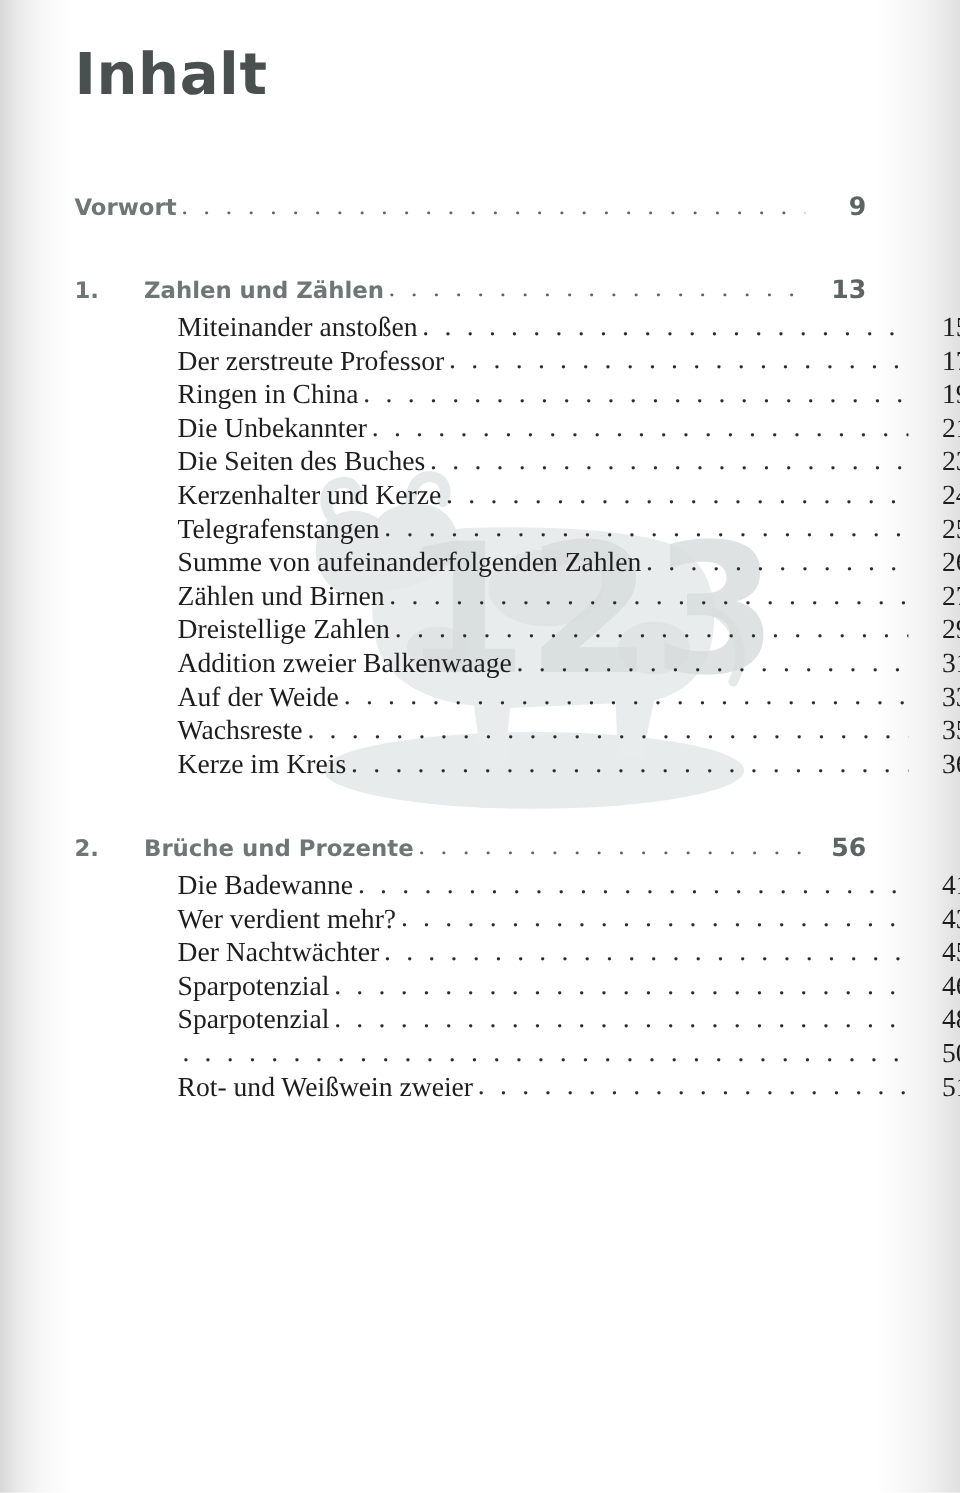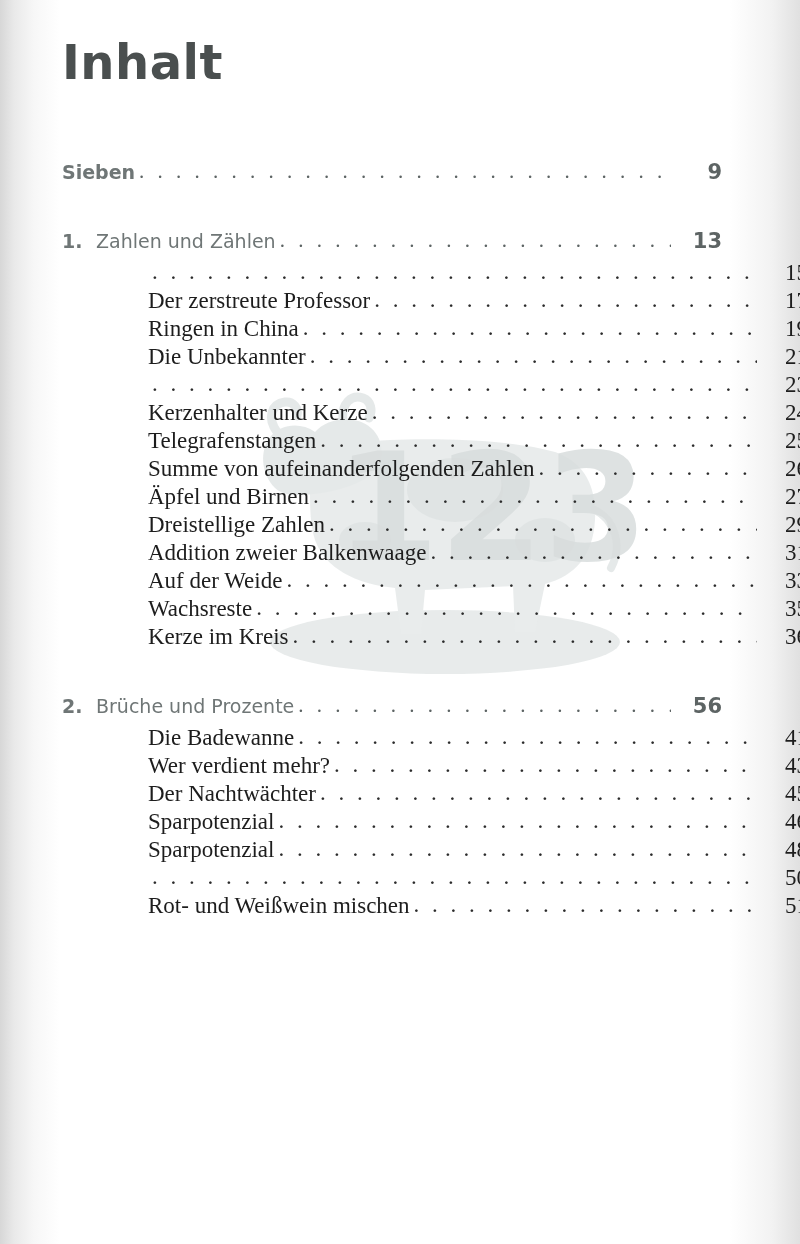--- a/index.html
+++ b/index.html
@@ -96,23 +96,24 @@
     font-size: 19px;
     font-weight: 600;
     color: #6f7676;
     width: 34px;
     flex: 0 0 34px;
     white-space: nowrap;
   }
   .chapter .label {
     font-family: "DejaVu Sans", sans-serif;
     font-size: 19px;
-    font-weight: 400;
+    font-weight: 700;
     color: #6f7676;
     white-space: nowrap;
+    margin-left: 24px;
   }
 
   
   .entry {
     padding-left: 86px;
     margin-bottom: 2px;
   }
   .entry .label {
     font-family: "Liberation Serif", serif;
     font-size: 23px;
@@ -182,72 +183,74 @@
     <text x="120" y="190" font-family="DejaVu Sans, sans-serif" font-size="150" font-weight="700" fill="#aab4b4" opacity="0.85">123</text>
   </svg>
 
   <div class="content">
 
     <div class="page-title">Inhalt</div>
 
     <div class="toc">
 
       <div class="toc-row row-preface">
-        <span class="label">Sieben</span>
+        <span class="label">Vorwort</span>
         <span class="dots">. . . . . . . . . . . . . . . . . . . . . . . . . . . . . . . . . . . . . . . . . . . . . . . . . . . . . . . . .</span>
         <span class="pagenum">9</span>
       </div>
 
       <div class="toc-row chapter">
         <span class="num">1.</span>
         <span class="label">Zahlen und Zählen</span>
         <span class="dots">. . . . . . . . . . . . . . . . . . . . . . . . . . . . . . . . . . . . . . . . . . . . . . . . . . . . . . . . .</span>
         <span class="pagenum">13</span>
       </div>
 
       <div class="toc-row entry">
+        <span class="label">Miteinander anstoßen</span>
         <span class="dots">. . . . . . . . . . . . . . . . . . . . . . . . . . . . . . . . . . . . . . . . . . . . . . . . . . . . . . . . .</span>
         <span class="pagenum">15</span>
       </div>
       <div class="toc-row entry">
         <span class="label">Der zerstreute Professor</span>
         <span class="dots">. . . . . . . . . . . . . . . . . . . . . . . . . . . . . . . . . . . . . . . . . . . . . . . . . . . . . . . . .</span>
         <span class="pagenum">17</span>
       </div>
       <div class="toc-row entry">
         <span class="label">Ringen in China</span>
         <span class="dots">. . . . . . . . . . . . . . . . . . . . . . . . . . . . . . . . . . . . . . . . . . . . . . . . . . . . . . . . .</span>
         <span class="pagenum">19</span>
       </div>
       <div class="toc-row entry">
         <span class="label">Die Unbekannter</span>
         <span class="dots">. . . . . . . . . . . . . . . . . . . . . . . . . . . . . . . . . . . . . . . . . . . . . . . . . . . . . . . . .</span>
         <span class="pagenum">21</span>
       </div>
       <div class="toc-row entry">
+        <span class="label">Die Seiten des Buches</span>
         <span class="dots">. . . . . . . . . . . . . . . . . . . . . . . . . . . . . . . . . . . . . . . . . . . . . . . . . . . . . . . . .</span>
         <span class="pagenum">23</span>
       </div>
       <div class="toc-row entry">
         <span class="label">Kerzenhalter und Kerze</span>
         <span class="dots">. . . . . . . . . . . . . . . . . . . . . . . . . . . . . . . . . . . . . . . . . . . . . . . . . . . . . . . . .</span>
         <span class="pagenum">24</span>
       </div>
       <div class="toc-row entry">
         <span class="label">Telegrafenstangen</span>
         <span class="dots">. . . . . . . . . . . . . . . . . . . . . . . . . . . . . . . . . . . . . . . . . . . . . . . . . . . . . . . . .</span>
         <span class="pagenum">25</span>
       </div>
       <div class="toc-row entry">
         <span class="label">Summe von aufeinanderfolgenden Zahlen</span>
         <span class="dots">. . . . . . . . . . . . . . . . . . . . . . . . . . . . . . . . . . . . . . . . . . . . . . . . . . . . . . . . .</span>
         <span class="pagenum">26</span>
       </div>
       <div class="toc-row entry">
-        <span class="label">Äpfel und Birnen</span>
+        <span class="label">Zählen und Birnen</span>
         <span class="dots">. . . . . . . . . . . . . . . . . . . . . . . . . . . . . . . . . . . . . . . . . . . . . . . . . . . . . . . . .</span>
         <span class="pagenum">27</span>
       </div>
       <div class="toc-row entry">
         <span class="label">Dreistellige Zahlen</span>
         <span class="dots">. . . . . . . . . . . . . . . . . . . . . . . . . . . . . . . . . . . . . . . . . . . . . . . . . . . . . . . . .</span>
         <span class="pagenum">29</span>
       </div>
       <div class="toc-row entry">
         <span class="label">Addition zweier Balkenwaage</span>
@@ -302,20 +305,20 @@
       <div class="toc-row entry">
         <span class="label">Sparpotenzial</span>
         <span class="dots">. . . . . . . . . . . . . . . . . . . . . . . . . . . . . . . . . . . . . . . . . . . . . . . . . . . . . . . . .</span>
         <span class="pagenum">48</span>
       </div>
       <div class="toc-row entry">
         <span class="dots">. . . . . . . . . . . . . . . . . . . . . . . . . . . . . . . . . . . . . . . . . . . . . . . . . . . . . . . . .</span>
         <span class="pagenum">50</span>
       </div>
       <div class="toc-row entry">
-        <span class="label">Rot- und Weißwein mischen</span>
+        <span class="label">Rot- und Weißwein zweier</span>
         <span class="dots">. . . . . . . . . . . . . . . . . . . . . . . . . . . . . . . . . . . . . . . . . . . . . . . . . . . . . . . . .</span>
         <span class="pagenum">51</span>
       </div>
 
     </div>
   </div>
 </div>
 
 </body></html>

